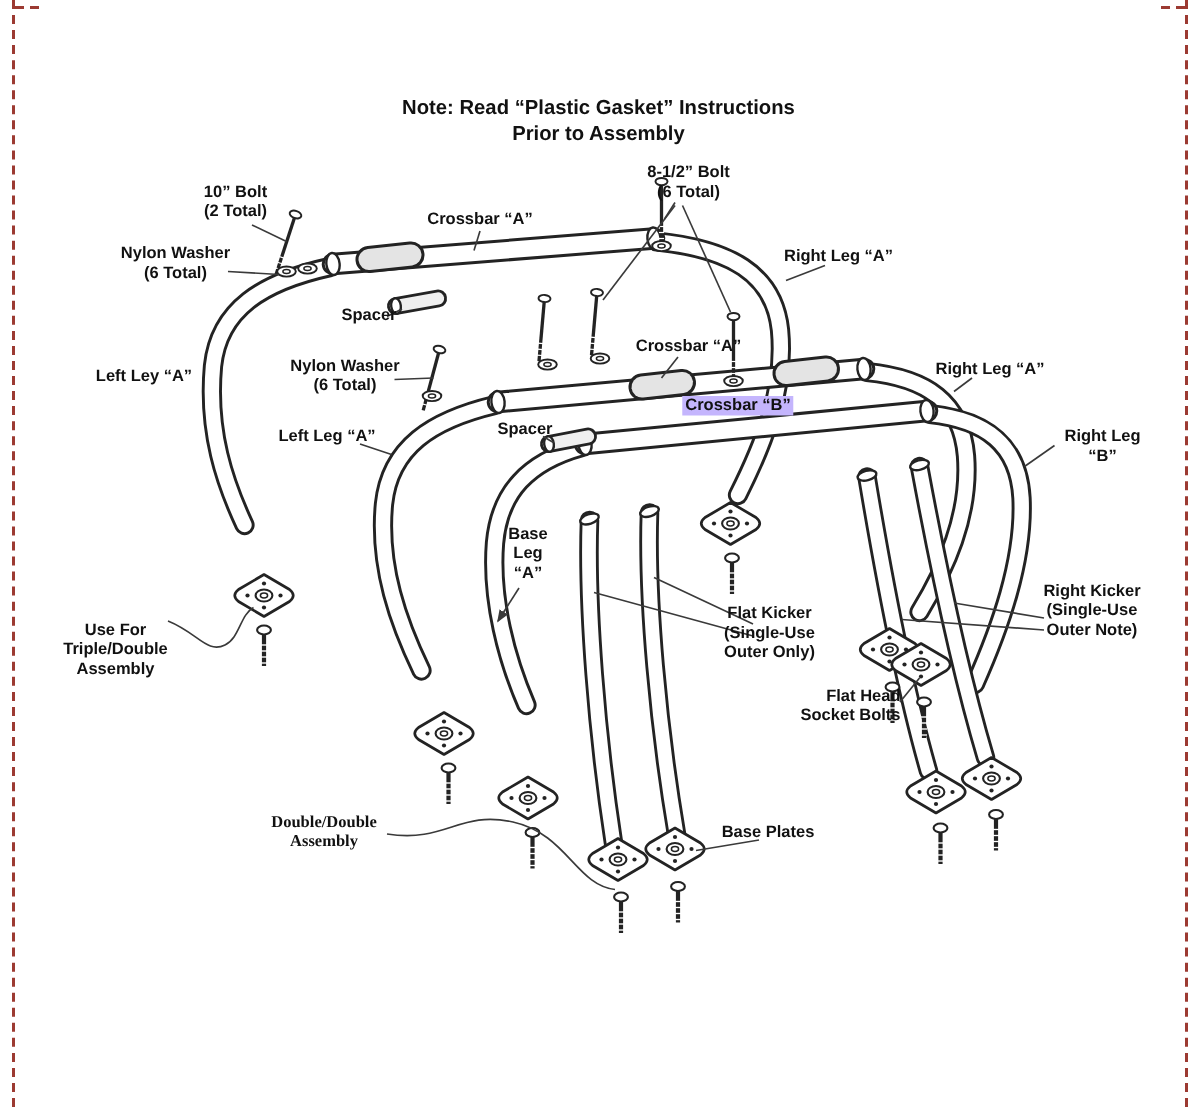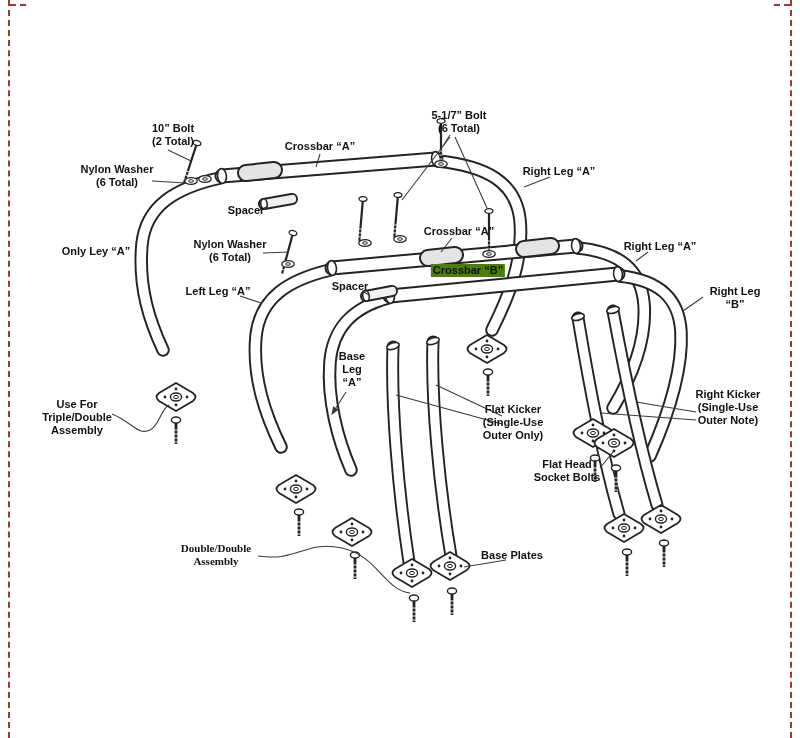--- a/index.html
+++ b/index.html
@@ -26,21 +26,21 @@
   .po{fill:none;stroke:var(--ink);stroke-width:12;stroke-linecap:round;}
   .pi{fill:none;stroke:#efefef;stroke-width:8.2;stroke-linecap:round;}
   .cap{fill:#ffffff;stroke:var(--ink);stroke-width:1.6;}
   .ldr{fill:none;stroke:#3a3a3a;stroke-width:1.1;}
 
   .label{
     position:absolute;z-index:2;transform:translateX(-50%);
     font-weight:bold;font-size:11px;line-height:1.18;color:#111;
     text-align:center;white-space:pre-line;
   }
-  .label.onbar{background:#4d7c0f;padding:0 2px;}
+  .label.onbar{background:#c4b5fd;padding:0 2px;margin-left:24px;}
   #note{
     position:absolute;z-index:2;transform:translateX(-50%);
     font-weight:bold;font-size:13.5px;line-height:1.25;color:#111;
     text-align:center;white-space:pre-line;left:399px;top:64px;width:420px;
   }
   .cropline{
     position:absolute;top:0;height:738px;width:0;z-index:3;
     border-left:2px dashed var(--crop);
   }
   .cropdash{
@@ -228,52 +228,54 @@
       <path class="ldr" d="M 502 424 L 396 395"></path>
       <path class="ldr" d="M 696 412 L 636 402"></path>
       <path class="ldr" d="M 696 420 L 601 413"></path>
       <path class="ldr" d="M 112 414 C 132 422 138 436 150 430 C 160 425 160 410 169 405"></path>
       <path class="ldr" d="M 600 468 L 613 452"></path>
       <path class="ldr" d="M 258 556 C 298 562 306 540 342 548 C 378 556 384 590 410 593"></path>
       <path class="ldr" d="M 506 560 L 464 567"></path>
     </g>
   </svg>
 
-
-  <div class="label" style="left:157px;top:122px;margin-left:16px;">10” Bolt
+  <div id="note">Note: Read “Plastic Gasket” Instructions
+Prior to Assembly</div>
+
+  <div class="label" style="left:157px;top:122px;">10” Bolt
 (2 Total)</div>
   <div class="label" style="left:320px;top:140px;">Crossbar “A”</div>
-  <div class="label" style="left:459px;top:109px;">5-1/7” Bolt
+  <div class="label" style="left:459px;top:109px;">8-1/2” Bolt
 (6 Total)</div>
   <div class="label" style="left:117px;top:163px;">Nylon Washer
 (6 Total)</div>
   <div class="label" style="left:559px;top:165px;">Right Leg “A”</div>
   <div class="label" style="left:246px;top:204px;">Spacer</div>
   <div class="label" style="left:459px;top:225px;">Crossbar “A”</div>
   <div class="label" style="left:230px;top:238px;">Nylon Washer
 (6 Total)</div>
   <div class="label" style="left:660px;top:240px;">Right Leg “A”</div>
-  <div class="label" style="left:96px;top:245px;">Only Ley “A”</div>
+  <div class="label" style="left:96px;top:245px;">Left Ley “A”</div>
   <div class="label onbar" style="left:468px;top:264px;">Crossbar “B”</div>
   <div class="label" style="left:218px;top:285px;">Left Leg “A”</div>
   <div class="label" style="left:350px;top:280px;">Spacer</div>
   <div class="label" style="left:735px;top:285px;">Right Leg “B”</div>
   <div class="label" style="left:352px;top:350px;">Base
 Leg
 “A”</div>
   <div class="label" style="left:513px;top:403px;">Flat Kicker
 (Single-Use
 Outer Only)</div>
   <div class="label" style="left:728px;top:388px;">Right Kicker
 (Single-Use
 Outer Note)</div>
-  <div class="label" style="left:77px;top:398px;">Use For
+  <div class="label" style="left:77px;top:414px;">Use For
 Triple/Double
 Assembly</div>
-  <div class="label" style="left:567px;top:458px;">Flat Head
+  <div class="label" style="left:567px;top:458px;text-align:right;">Flat Head
 Socket Bolts</div>
   <div class="label" style="left:216px;top:542px;font-family:Liberation Serif, serif;">Double/Double
 Assembly</div>
   <div class="label" style="left:512px;top:549px;">Base Plates</div>
 
   <div class="cropline" style="left:8px;"></div>
   <div class="cropline" style="left:790px;"></div>
   <div class="cropdash" style="left:10px;top:4px;"></div>
   <div class="cropdash" style="left:774px;top:4px;"></div>
 

